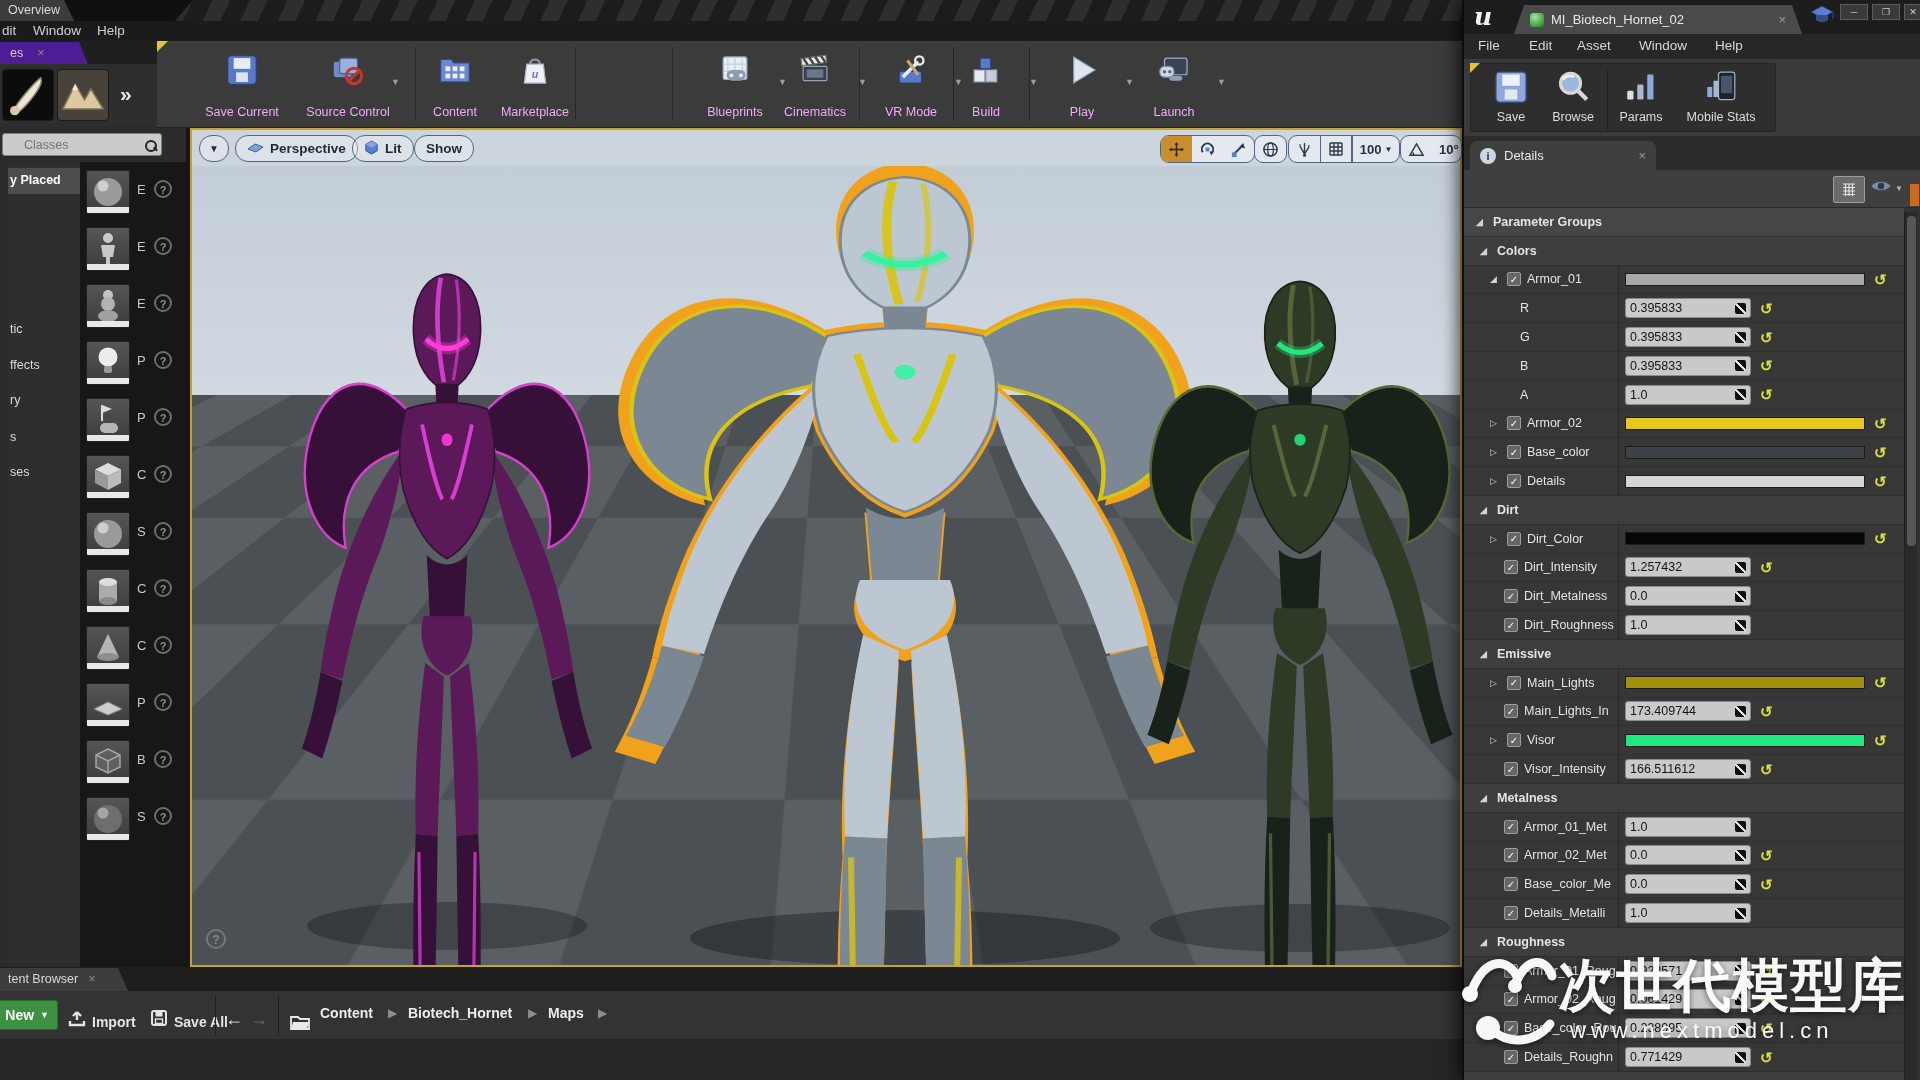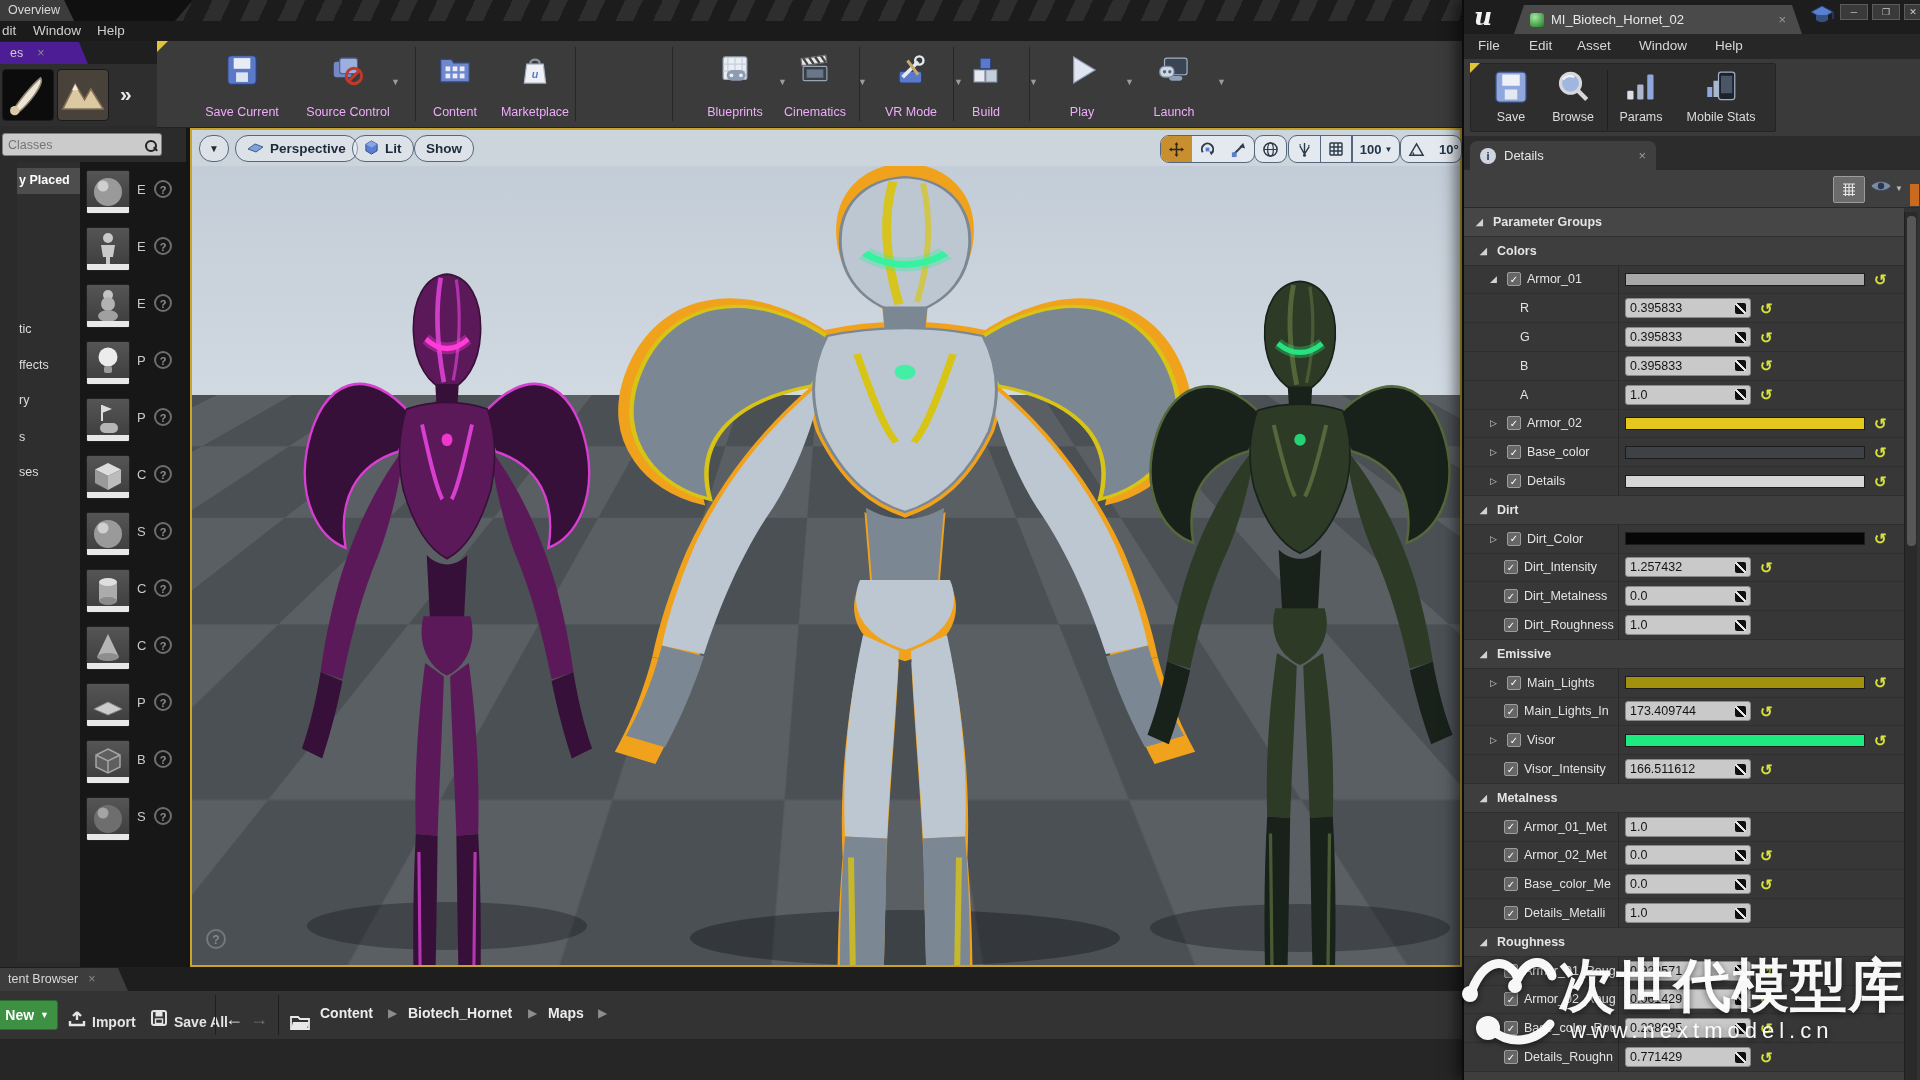--- a/index.html
+++ b/index.html
@@ -23,25 +23,25 @@
   #modes-tabrow{left:0;top:0;width:186px;height:23px;background:#1f1f1f;}
   #modes-tab{left:0;top:1px;height:22px;width:88px;background:#4c1d95;color:#cfcfcf;font-size:12.5px;
     padding:4px 6px 0 10px;clip-path:polygon(0 0,calc(100% - 9px) 0,100% 100%,0 100%);}
   #modes-tab .x{color:#8a8a8a;margin-left:14px;}
   #modes-toolbar{left:0;top:23px;width:186px;height:62px;background:#2e2e2e;}
   .mode-btn{position:absolute;top:5px;width:52px;height:52px;border-radius:4px;border:1px solid #1a1a1a;}
   #mode-paint{left:2px;background:#0c0c0c;}
   #mode-landscape{left:57px;background:#48423a;}
   #modes-chevron{left:120px;top:18px;font-size:21px;font-weight:bold;color:#e8e8e8;}
   #classes-search{left:2px;top:92px;width:160px;height:23px;background:#cbcbcb;border:1px solid #7f7f7f;border-radius:3px;}
-  #classes-search input{width:130px;height:100%;border:0;background:transparent;font-size:12.5px;color:#7f1d1d;padding:0 5px;outline:none;}
+  #classes-search input{width:130px;height:100%;border:0;background:transparent;font-size:12.5px;color:#7f1d1d;padding:0 21px;outline:none;}
   .mag{display:inline-block;position:relative;width:13px;height:13px;}
   .mag::before{content:"";position:absolute;left:1px;top:1px;width:8px;height:8px;border:2px solid #222;border-radius:50%;}
   .mag::after{content:"";position:absolute;left:9px;top:9px;width:5px;height:2px;background:#222;transform:rotate(45deg);}
-  #cat-list{left:17px;top:121px;width:80px;height:800px;background:#2e2e2e;font-size:12.5px;color:#dcdcdc;}
+  #cat-list{left:8px;top:121px;width:80px;height:800px;background:#2e2e2e;font-size:12.5px;color:#dcdcdc;}
   #cat-selected{position:absolute;left:0;top:6px;width:80px;height:26px;background:#4d4d4d;font-weight:bold;color:#fff;padding:5px 0 0 2px;}
   .cat-item{position:absolute;left:2px;}
   #place-items{left:80px;top:121px;width:106px;height:805px;background:#171717;}
   .pi-row{position:absolute;left:0;width:106px;height:57px;}
   .pi-thumb{position:absolute;left:6px;top:2px;width:44px;height:44px;background:linear-gradient(#555,#3c3c3c);border:1px solid #222;border-radius:2px;overflow:hidden;}
   .pi-thumb .strip{position:absolute;left:0;bottom:0;width:100%;height:6px;background:#e8e8e8;}
   .pi-label{position:absolute;left:57px;top:14px;font-size:13px;color:#c9c9c9;}
   .pi-help{position:absolute;left:74px;top:12px;width:18px;height:18px;border:2px solid #6e6e6e;border-radius:50%;
     color:#8f8f8f;font-size:11px;font-weight:bold;text-align:center;line-height:17px;}
 

